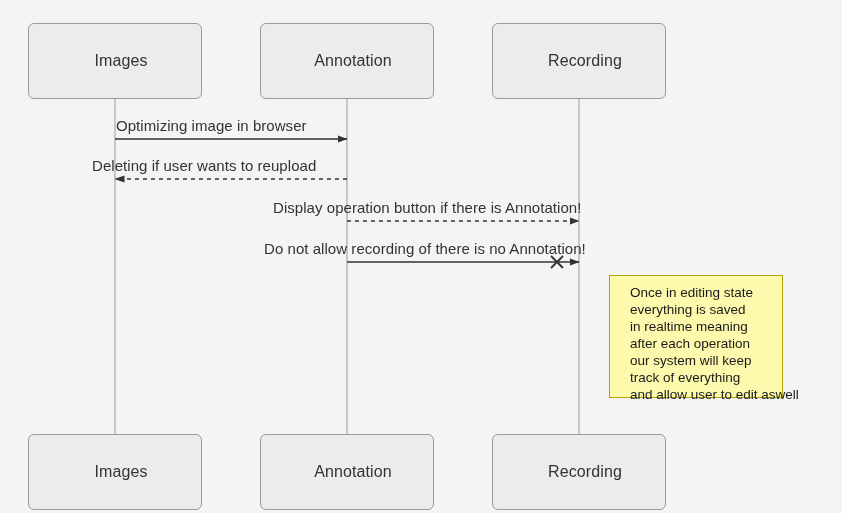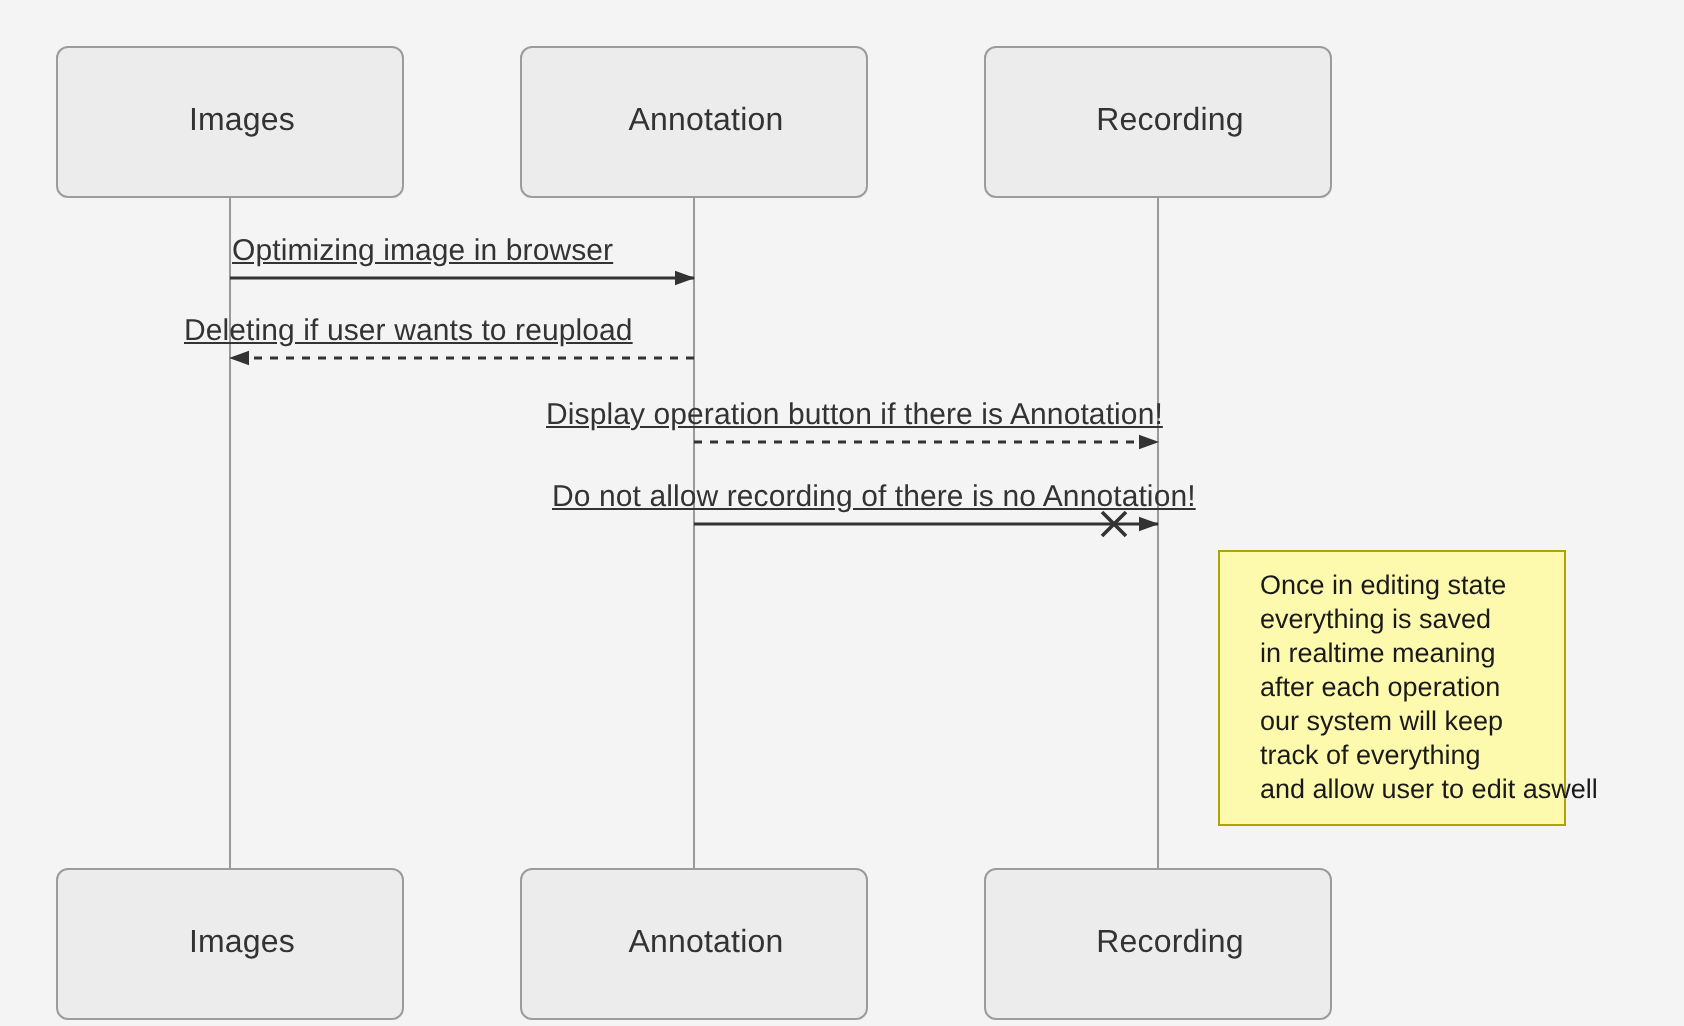--- a/index.html
+++ b/index.html
@@ -45,21 +45,20 @@
     letter-spacing: 0.1px;
     white-space: nowrap;
   }
   .msg-label {
     position: absolute;
     font-size: 15px;
     color: #333333;
     font-family: "Liberation Sans", sans-serif;
     white-space: nowrap;
     letter-spacing: 0.05px;
-    text-decoration: underline;
   }
   .note-box {
     position: absolute;
     box-sizing: border-box;
     background: #fdfaae;
     border: 1px solid #b0a400;
     overflow: visible;
   }
   .note-text {
     position: absolute;
@@ -129,25 +128,25 @@
       </div>
       <div class="actor-box" style="left: 492px; top: 434px; width: 174px; height: 76px;">
         <span class="actor-label">Recording</span>
       </div>
     </div>
 
   <div id="message-labels">
       <div class="msg-label" style="left: 116px; top: 117px;">Optimizing image in browser</div>
       <div class="msg-label" style="left: 92px; top: 157px; text-align: center;">Deleting if user wants to reupload</div>
       <div class="msg-label" style="left: 273px; top: 199px;">Display operation button if there is Annotation!</div>
-      <div class="msg-label" style="left: 264px; top: 240px; margin-left: 12px;">Do not allow recording of there is no Annotation!</div>
+      <div class="msg-label" style="left: 264px; top: 240px;">Do not allow recording of there is no Annotation!</div>
     </div>
 
   <div id="notes">
-      <div class="note-box" style="left: 609px; top: 275px; width: 174px; height: 138px;">
+      <div class="note-box" style="left: 609px; top: 275px; width: 174px; height: 123px;">
         <div class="note-text">Once in editing state
 everything is saved
 in realtime meaning
 after each operation
 our system will keep
 track of everything
 and allow user to edit aswell</div>
       </div>
     </div>
 

